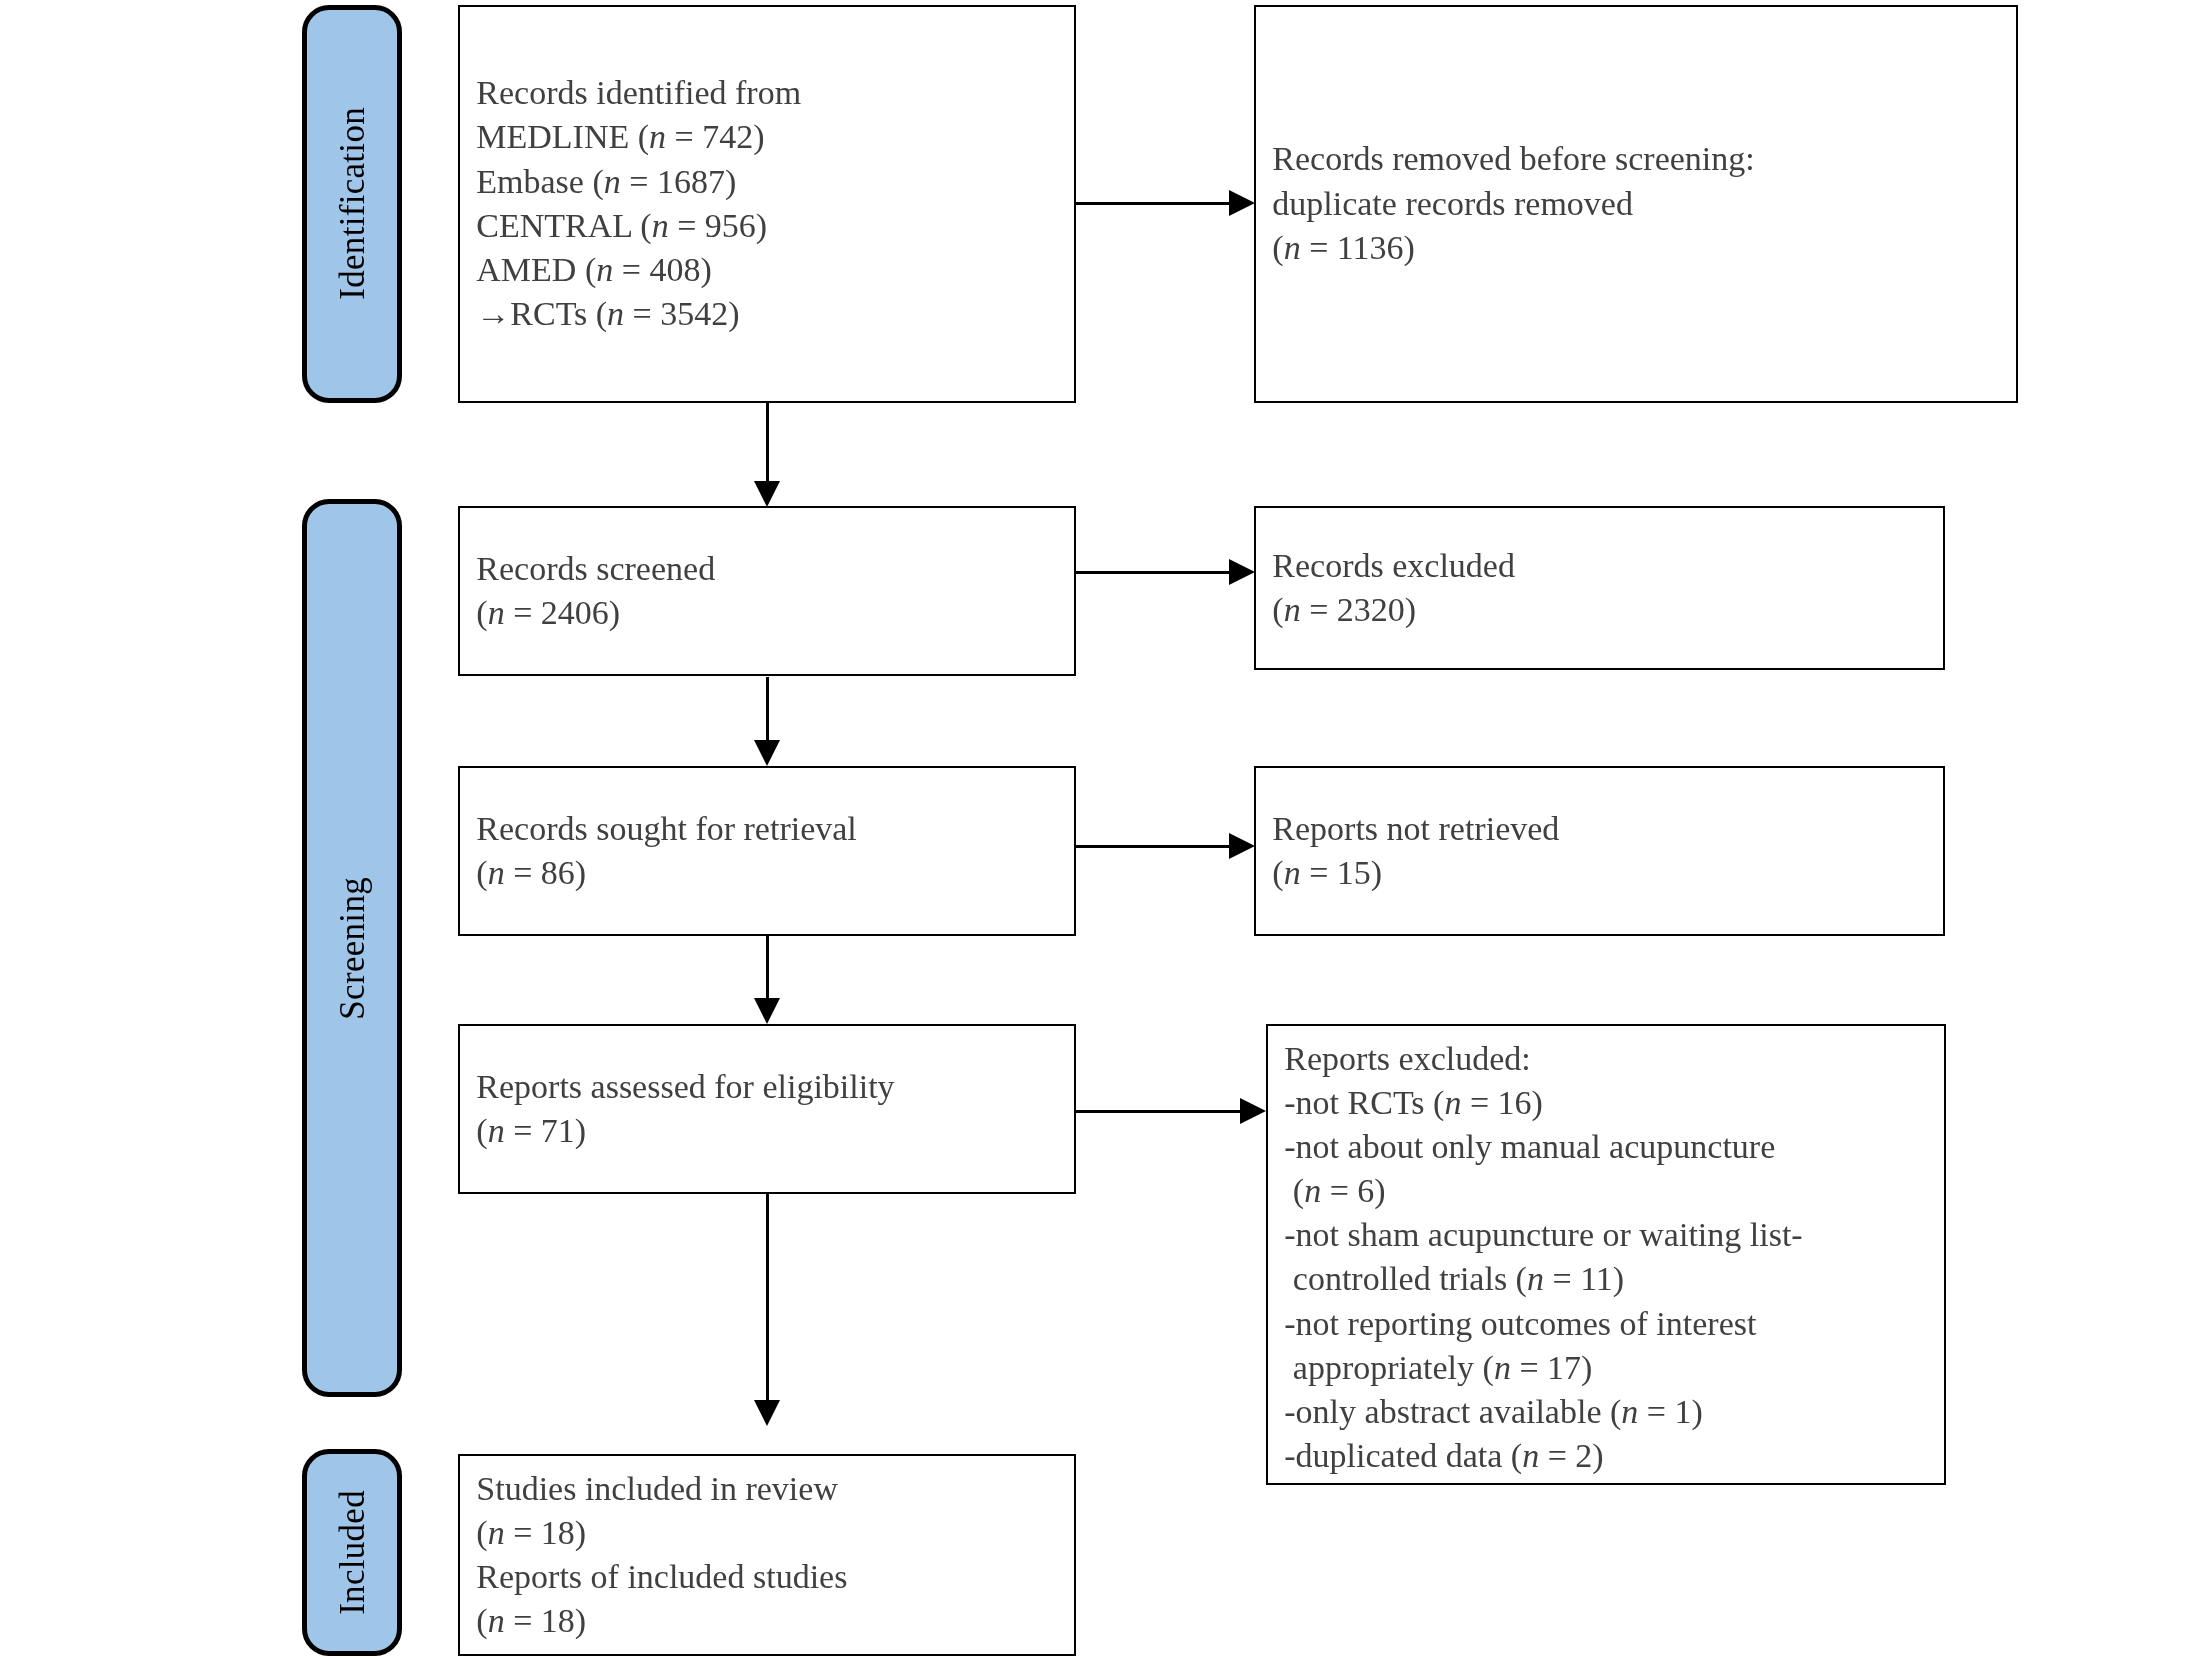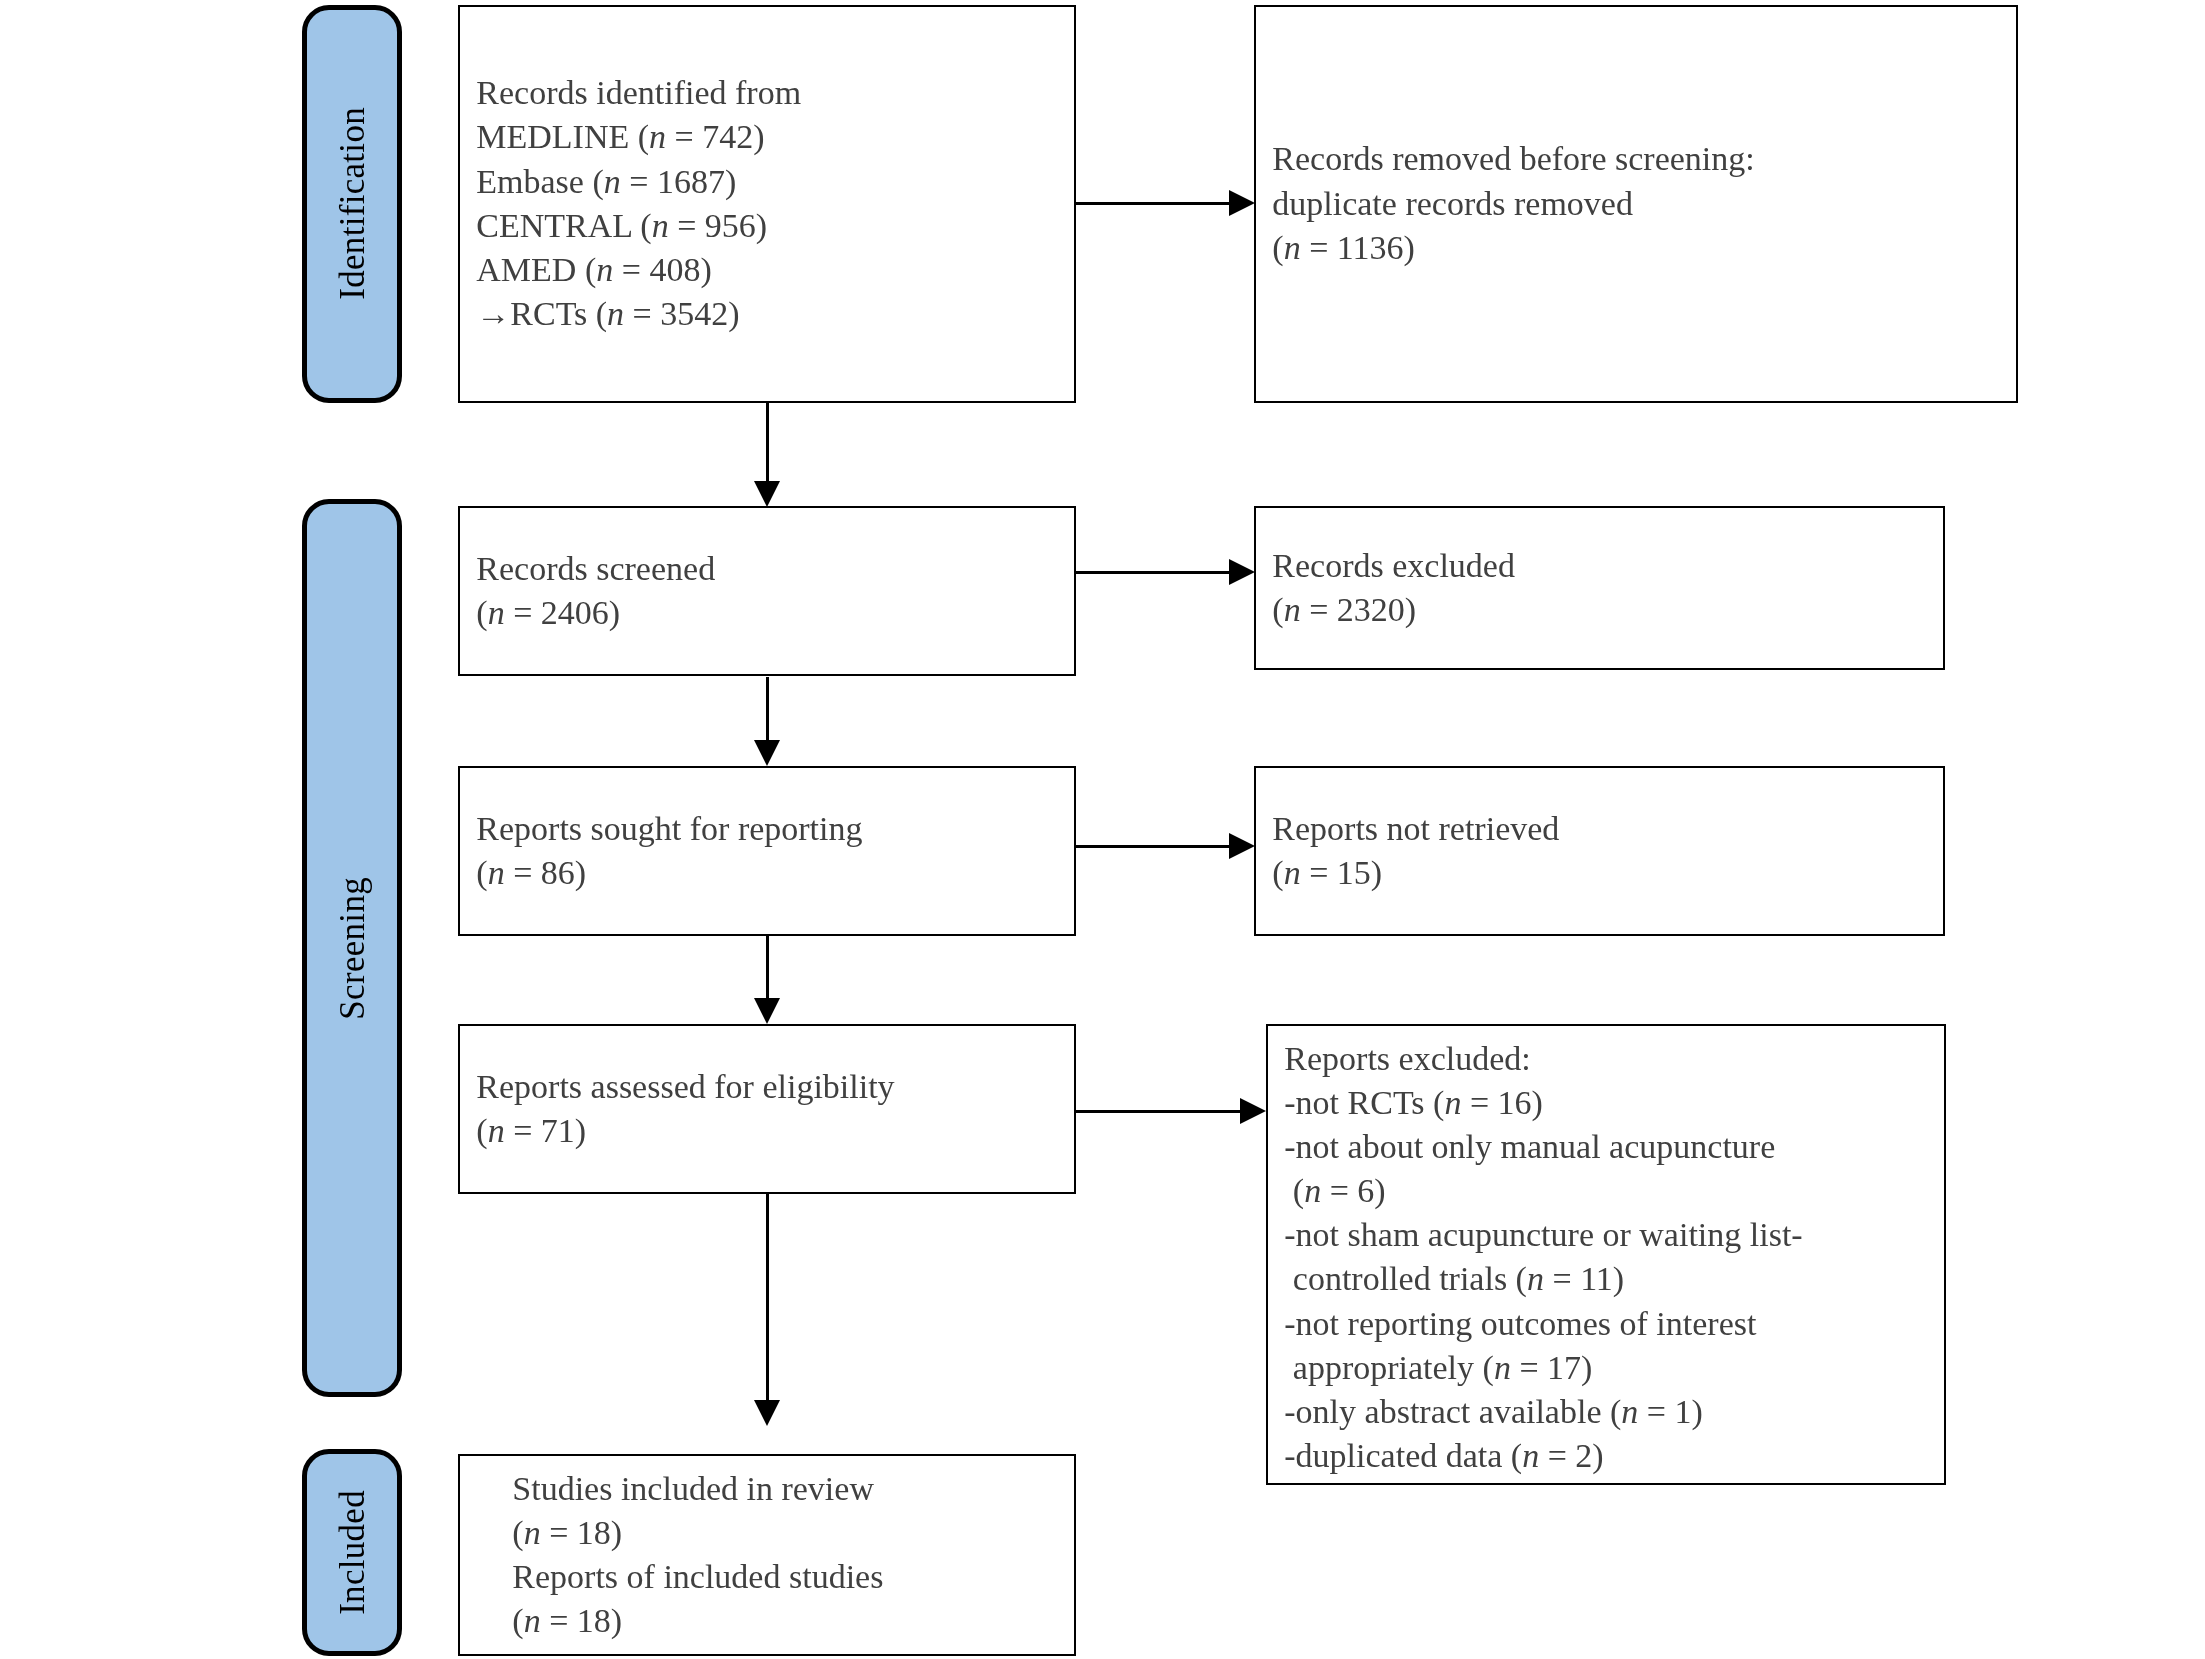--- a/index.html
+++ b/index.html
@@ -138,21 +138,21 @@
 
   <div class="flow-box" style="left:1254px; top:506px; width:691px; height:164px;">
     <div class="box-text">
       <span class="ln">Records excluded</span>
       <span class="ln"><span>(</span><i class="nv">n</i><span> = 2320)</span></span>
     </div>
   </div>
 
   <div class="flow-box" style="left:458px; top:766px; width:618px; height:170px;">
     <div class="box-text">
-      <span class="ln">Reports sought for reporting</span>
+      <span class="ln">Records sought for retrieval</span>
       <span class="ln"><span>(</span><i class="nv">n</i><span> = 86)</span></span>
     </div>
   </div>
 
   <div class="flow-box" style="left:1254px; top:766px; width:691px; height:170px;">
     <div class="box-text">
       <span class="ln">Reports not retrieved</span>
       <span class="ln"><span>(</span><i class="nv">n</i><span> = 15)</span></span>
     </div>
   </div>
@@ -172,21 +172,21 @@
       <span class="ln"><span> (</span><i class="nv">n</i><span> = 6)</span></span>
       <span class="ln">-not sham acupuncture or waiting list-</span>
       <span class="ln"><span> controlled trials (</span><i class="nv">n</i><span> = 11)</span></span>
       <span class="ln">-not reporting outcomes of interest</span>
       <span class="ln"><span> appropriately (</span><i class="nv">n</i><span> = 17)</span></span>
       <span class="ln"><span>-only abstract available (</span><i class="nv">n</i><span> = 1)</span></span>
       <span class="ln"><span>-duplicated data (</span><i class="nv">n</i><span> = 2)</span></span>
     </div>
   </div>
 
-  <div class="flow-box" style="left:458px; top:1454px; width:618px; height:202px;padding-left:36px;">
+  <div class="flow-box" style="left:458px; top:1454px; width:618px; height:202px;">
     <div class="box-text">
       <span class="ln">Studies included in review</span>
       <span class="ln"><span>(</span><i class="nv">n</i><span> = 18)</span></span>
       <span class="ln">Reports of included studies</span>
       <span class="ln"><span>(</span><i class="nv">n</i><span> = 18)</span></span>
     </div>
   </div>
 
   <div class="hline" style="left:1076px; top:202px; width:153px;"></div>
   <div class="arrow-right" style="left:1229px; top:190px;"></div>

